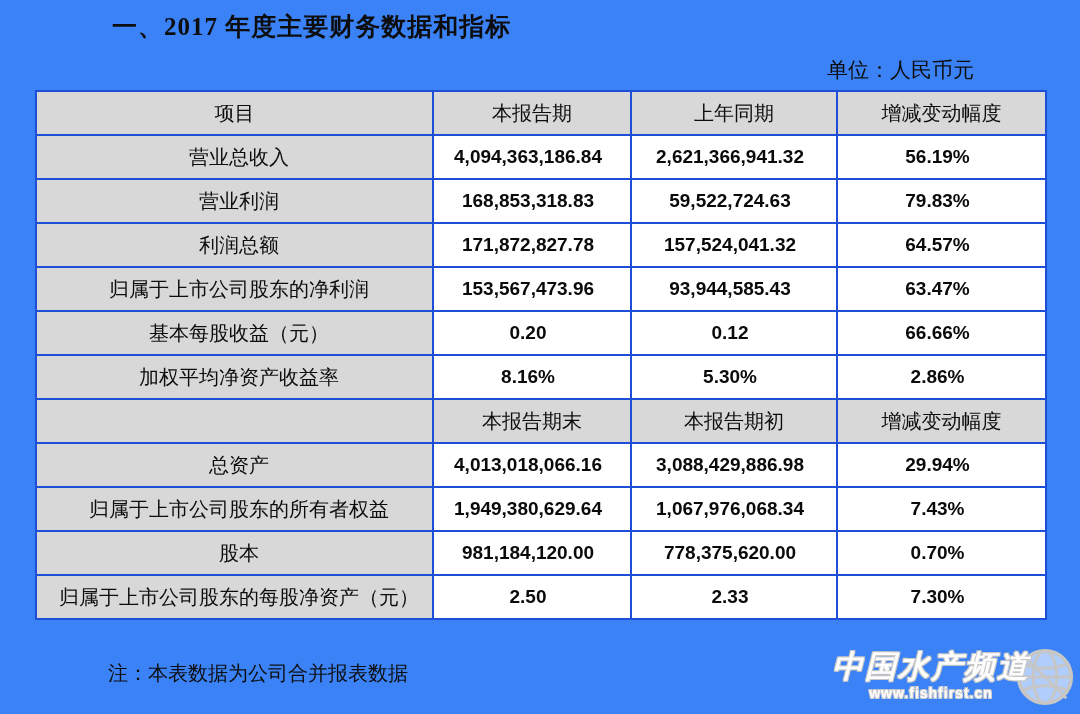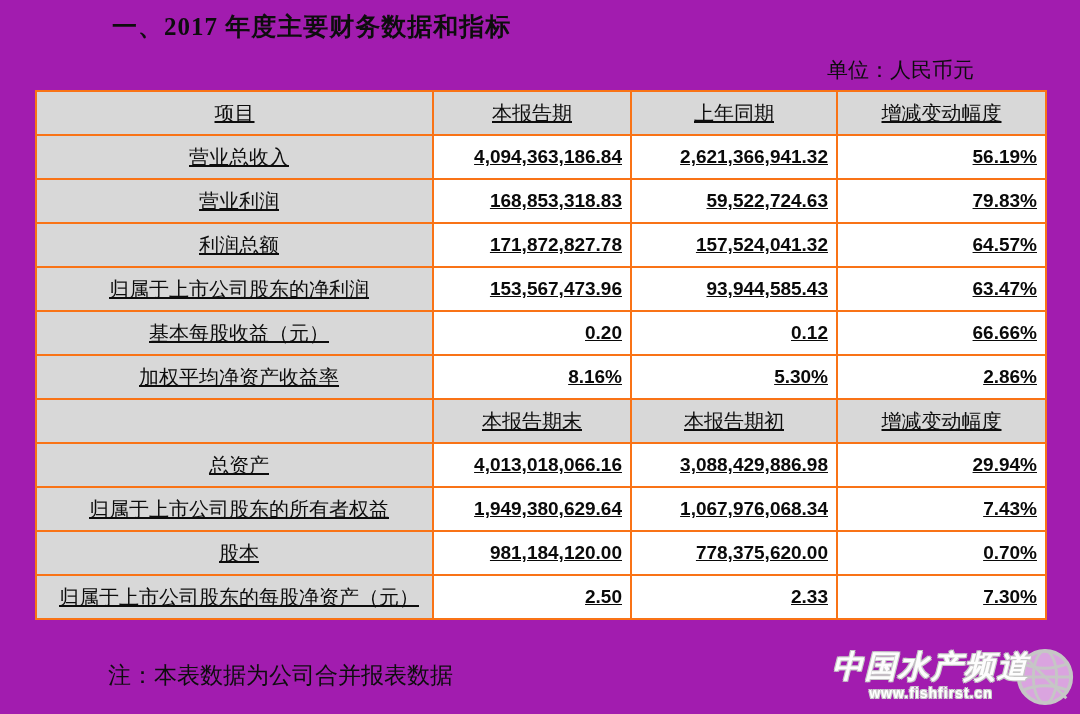--- a/index.html
+++ b/index.html
@@ -1,21 +1,21 @@
 <!DOCTYPE html>
 <html><head>
 <meta charset="utf-8">
 <style>
   * { margin: 0; padding: 0; box-sizing: border-box; }
   html, body { background: #ffffff; }
   .page {
     position: relative;
     width: 1080px;
     height: 714px;
-    background: #a21caf;
+    background: #3b82f6;
     overflow: hidden;
     font-family: "Liberation Serif", "DejaVu Serif", serif;
     color: #111111;
     padding-left: 10px;
   }
   .title {
     position: absolute;
     left: 112px;
     top: 10px;
     font-size: 25px;
@@ -36,54 +36,53 @@
     top: 90px;
     width: 1010px;
     border-collapse: collapse;
     table-layout: fixed;
   }
   table.fin col.c1 { width: 397px; }
   table.fin col.c2 { width: 198px; }
   table.fin col.c3 { width: 206px; }
   table.fin col.c4 { width: 209px; }
   table.fin th, table.fin td {
-    border: 2px solid #f97316;
+    border: 2px solid #1d4ed8;
     height: 44px;
     overflow: hidden;
     white-space: nowrap;
-    text-decoration: underline;
   }
   table.fin th {
     background: #d8d8d8;
     font-weight: normal;
     font-size: 20px;
     text-align: center;
     color: #0d0d0d;
   }
   td.label {
     background: #d8d8d8;
     font-size: 20px;
     text-align: center;
     padding-left: 9px;
     color: #0d0d0d;
   }
   td.num {
     background: #ffffff;
     font-family: "Liberation Sans", "DejaVu Sans", sans-serif;
     font-size: 19px;
     font-weight: 700;
-    text-align: right;
+    text-align: center;
     padding-right: 8px;
     color: #0a0a0a;
   }
   .note {
     position: absolute;
     left: 108px;
     top: 660px;
-    font-size: 23px;
+    font-size: 20px;
     color: #0d0d0d;
   }
   .watermark {
     position: absolute;
     right: 4px;
     bottom: 0px;
     display: flex;
     align-items: flex-start;
   }
   .wm-textblock { text-align: center; margin-right: -16px; position: relative; z-index: 2; }

